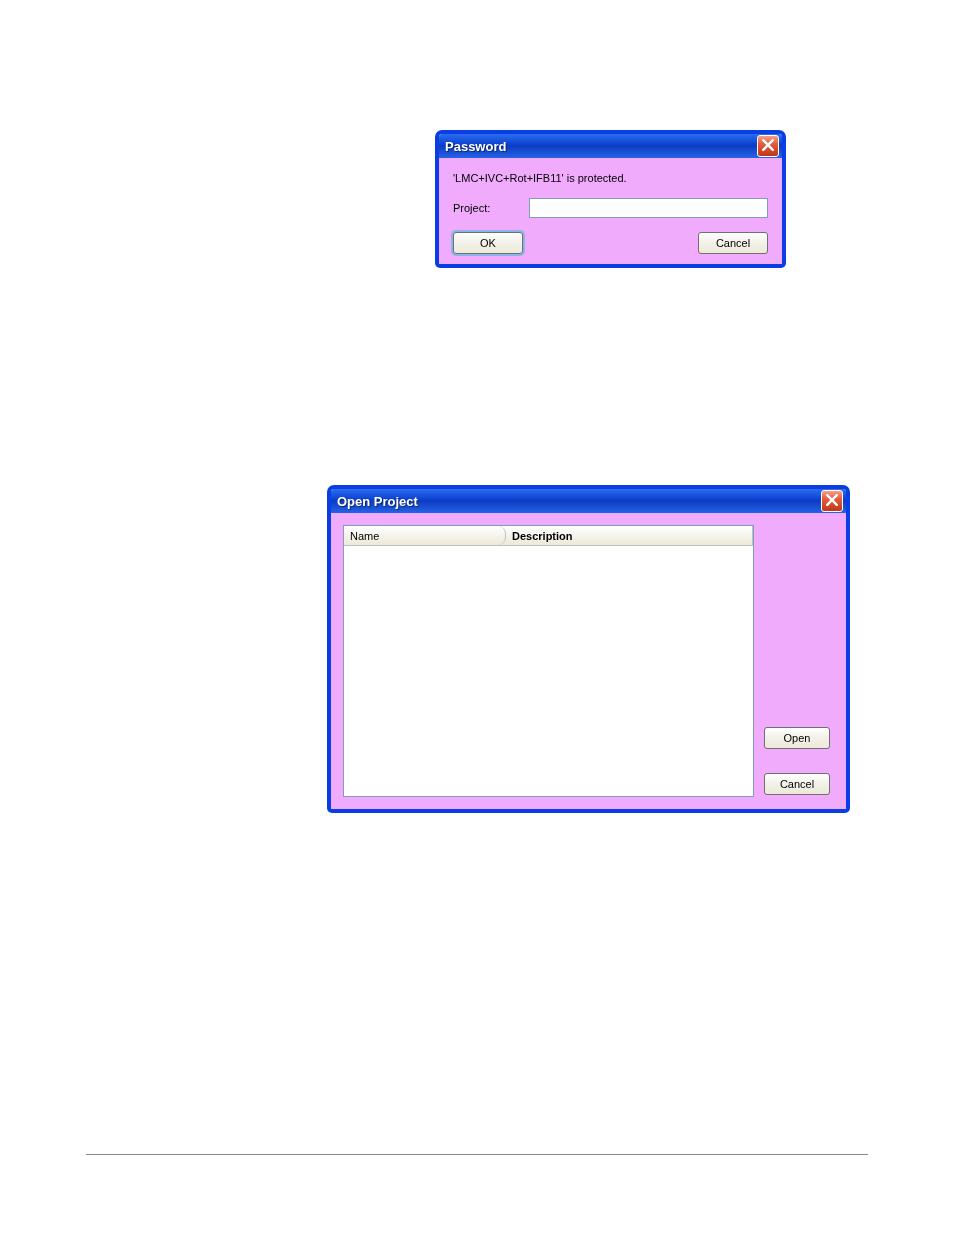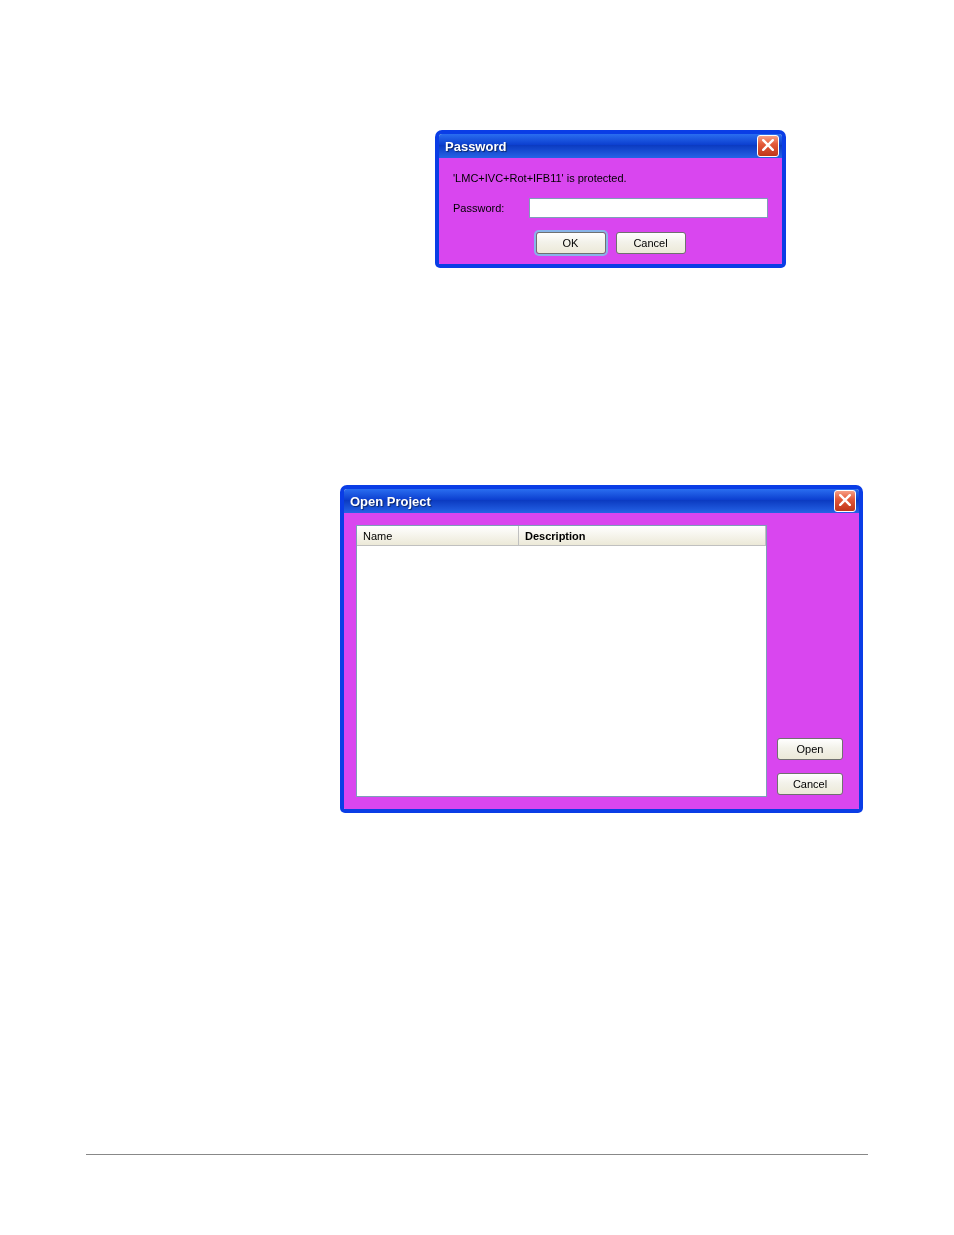--- a/index.html
+++ b/index.html
@@ -45,21 +45,21 @@
     border: 1px solid #ffffff;
     border-radius: 3px;
     display: flex;
     align-items: center;
     justify-content: center;
     cursor: pointer;
   }
   .close-btn svg { width: 12px; height: 12px; }
 
   .dlg-body {
-    background: #d946ef;
+    background: #f0abfc;
     padding: 12px;
   }
 
   .xp-button {
     min-width: 70px;
     height: 22px;
     background: linear-gradient(to bottom, #ffffff 0%, #f3f2ea 45%, #ece9d8 100%);
     border: 1px solid #707070;
     border-radius: 3px;
     font-family: Tahoma, Arial, sans-serif;
@@ -80,24 +80,24 @@
   .pwd-input {
     flex: 1;
     height: 20px;
     border: 1px solid #7f9db9;
     background: #ffffff;
     padding: 0 4px;
     font-family: Tahoma, Arial, sans-serif;
     font-size: 11px;
     box-sizing: border-box;
   }
-  .pwd-buttons { display: flex; justify-content: center; gap: 10px; }
-
-  
-  #dlg-open { left: 341px; top: 486px; width: 515px; }
+  .pwd-buttons { display: flex; justify-content: space-between; gap: 10px; }
+
+  
+  #dlg-open { left: 328px; top: 486px; width: 515px; }
   #dlg-open .dlg-body { padding: 12px; display: flex; gap: 10px; }
 
   .list-panel {
     flex: 1;
     height: 272px;
     background: #ffffff;
     border: 1px solid #7f9db9;
     box-sizing: border-box;
     overflow: hidden;
   }
@@ -107,20 +107,21 @@
     background: linear-gradient(to bottom, #ffffff, #ece9d8);
     border-bottom: 1px solid #c0c0c0;
   }
   .list-header .col-name {
     width: 155px;
     border-right: 1px solid #c0c0c0;
     padding-left: 6px;
     display: flex;
     align-items: center;
     font-size: 11px;
+    border-radius: 8px;
   }
   .list-header .col-desc {
     flex: 1;
     padding-left: 6px;
     display: flex;
     align-items: center;
     font-size: 11px;
     border-right: 1px solid #c0c0c0;
     font-weight: bold;
   }
@@ -131,21 +132,21 @@
     padding-left: 6px;
     font-size: 11px;
     cursor: default;
   }
 
   .open-side {
     width: 70px;
     display: flex;
     flex-direction: column;
     justify-content: flex-end;
-    gap: 13px;
+    gap: 24px;
     padding-bottom: 2px;
   }
   .open-side .xp-button { min-width: 66px; width: 66px; }
 
   
   .footer-rule {
     position: absolute;
     left: 86px;
     right: 86px;
     top: 1154px;
@@ -162,21 +163,21 @@
       <span>
         <svg viewBox="0 0 10 10">
             <path d="M1 1 L9 9 M9 1 L1 9" stroke="#ffffff" stroke-width="2" stroke-linecap="round"></path>
           </svg>
       </span>
     </div>
   </div>
   <div class="dlg-body">
     <div class="pwd-msg">'LMC+IVC+Rot+IFB11' is protected.</div>
     <div class="pwd-row">
-      <span class="pwd-label">Password:</span>
+      <span class="pwd-label">Project:</span>
       <input type="password" class="pwd-input" value="" style="">
     </div>
     <div class="pwd-buttons">
       <button class="xp-button xp-button-default">OK</button>
       <button class="xp-button">Cancel</button>
     </div>
   </div>
 </div>
 
 <div class="dialog" id="dlg-open">

